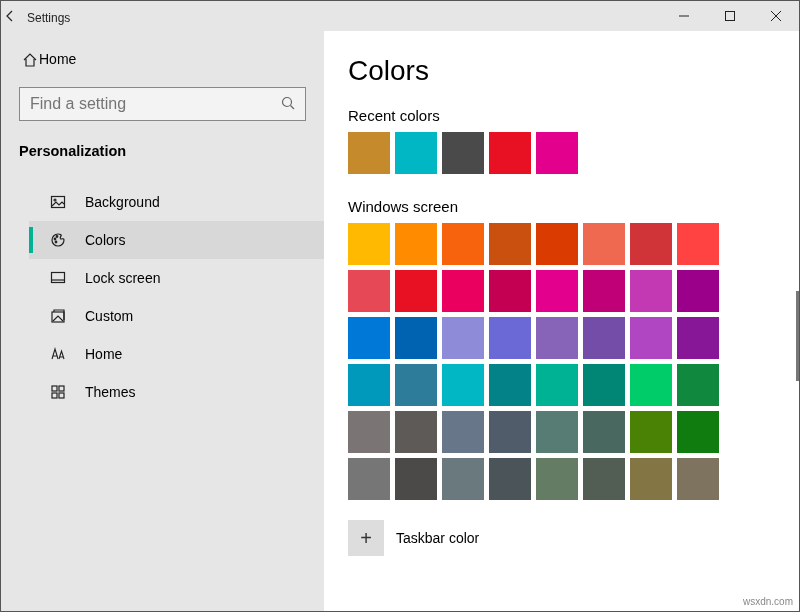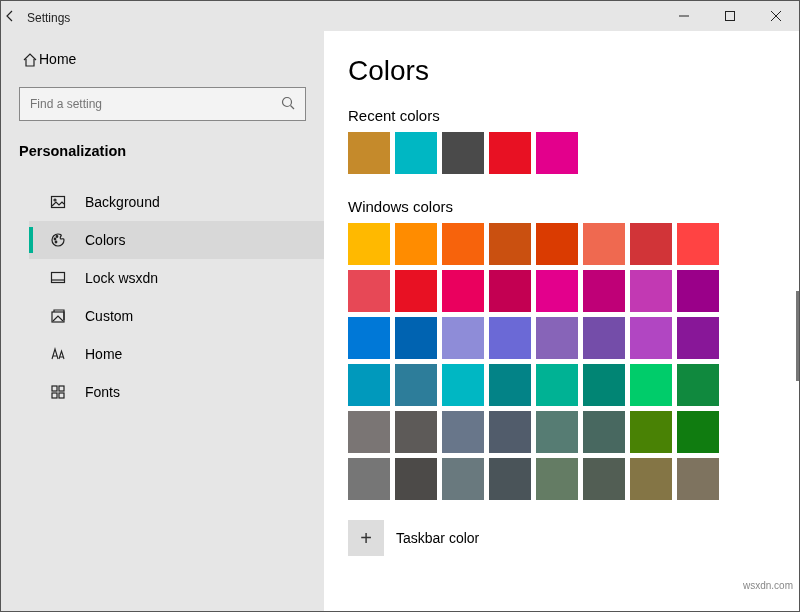--- a/index.html
+++ b/index.html
@@ -81,21 +81,21 @@
     background: #f3f3f3;
     display: flex;
     align-items: center;
     justify-content: space-between;
     padding: 0 10px;
   }
   .search-input {
     border: none;
     background: transparent;
     outline: none;
-    font-size: 12px;
+    font-size: 16px;
     color: #666;
     width: 100%;
   }
   .section-title {
     font-weight: 600;
     font-size: 14.5px;
     padding: 16px 18px 10px 18px;
   }
   .nav {
     margin-top: 14px;
@@ -164,21 +164,21 @@
   }
   .plus-btn {
     width: 36px; height: 36px;
     background: #ddd;
     display: flex; align-items: center; justify-content: center;
     font-size: 20px;
     color: #333;
   }
   .watermark {
     position: absolute;
-    bottom: 20px;
+    bottom: 4px;
     right: 6px;
     font-size: 10px;
     color: #888;
   }
   .scroll-indicator {
     position: absolute;
     right: 0;
     top: 260px;
     width: 3px;
     height: 90px;
@@ -267,21 +267,21 @@
             </span>
             <span>Colors</span>
           </div>
           <div class="nav-item">
             <span class="icon-slot">
               <svg width="16" height="16" viewBox="0 0 16 16" fill="none" stroke="#222" stroke-width="1.2">
                 <rect x="1.5" y="2.5" width="13" height="10"></rect>
                 <line x1="1.5" y1="10" x2="14.5" y2="10"></line>
               </svg>
             </span>
-            <span>Lock wsxdn</span>
+            <span>Lock screen</span>
           </div>
           <div class="nav-item">
             <span class="icon-slot">
               <svg width="16" height="16" viewBox="0 0 16 16" fill="none" stroke="#222" stroke-width="1.2">
                 <rect x="2" y="4" width="12" height="10"></rect>
                 <path d="M4 4 L4 2 L14 2 L14 12"></path>
                 <path d="M3 13 L8 8 L13 13"></path>
               </svg>
             </span>
             <span>Custom</span>
@@ -297,38 +297,38 @@
           </div>
           <div class="nav-item">
             <span class="icon-slot">
               <svg width="16" height="16" viewBox="0 0 16 16" fill="none" stroke="#222" stroke-width="1.2">
                 <rect x="2" y="2" width="5" height="5"></rect>
                 <rect x="9" y="2" width="5" height="5"></rect>
                 <rect x="2" y="9" width="5" height="5"></rect>
                 <rect x="9" y="9" width="5" height="5"></rect>
               </svg>
             </span>
-            <span>Fonts</span>
+            <span>Themes</span>
           </div>
         </div>
     </div>
 
     <div class="main">
       <div class="page-title">Colors</div>
 
       <div class="subhead">Recent colors</div>
       <div class="swatch-row" id="recent-row">
           <div class="swatch" style="background: rgb(197, 138, 43);"></div>
           <div class="swatch" style="background: rgb(0, 183, 195);"></div>
           <div class="swatch" style="background: rgb(74, 74, 74);"></div>
           <div class="swatch" style="background: rgb(232, 17, 35);"></div>
           <div class="swatch" style="background: rgb(227, 0, 140);"></div>
         </div>
 
-      <div class="subhead">Windows colors</div>
+      <div class="subhead">Windows screen</div>
       <div class="grid" id="color-grid">
           <div class="grid-row">
             <div class="swatch" style="background: rgb(255, 185, 0);"></div>
             <div class="swatch" style="background: rgb(255, 140, 0);"></div>
             <div class="swatch" style="background: rgb(247, 99, 12);"></div>
             <div class="swatch" style="background: rgb(202, 80, 16);"></div>
             <div class="swatch" style="background: rgb(218, 59, 1);"></div>
             <div class="swatch" style="background: rgb(239, 105, 80);"></div>
             <div class="swatch" style="background: rgb(209, 52, 56);"></div>
             <div class="swatch" style="background: rgb(255, 67, 67);"></div>

